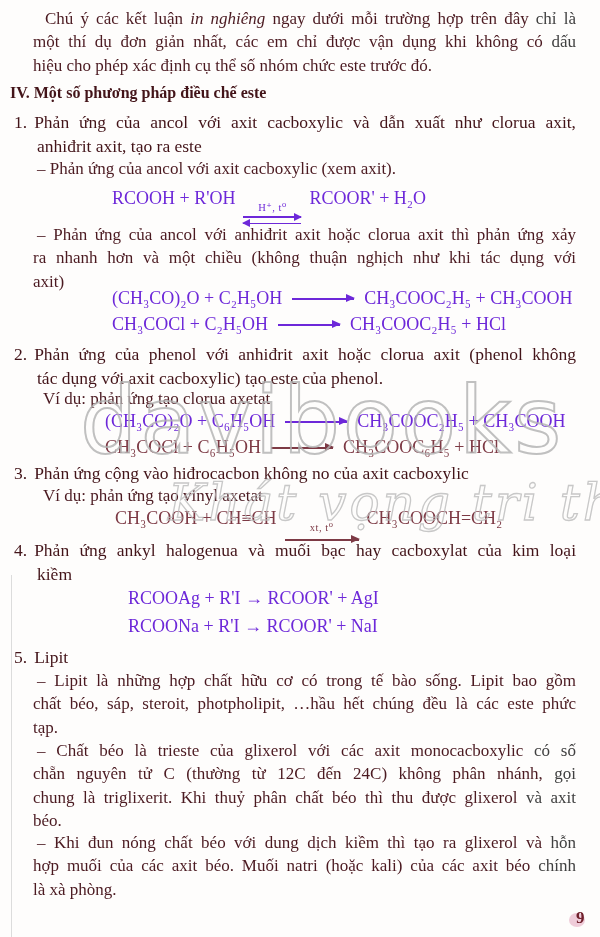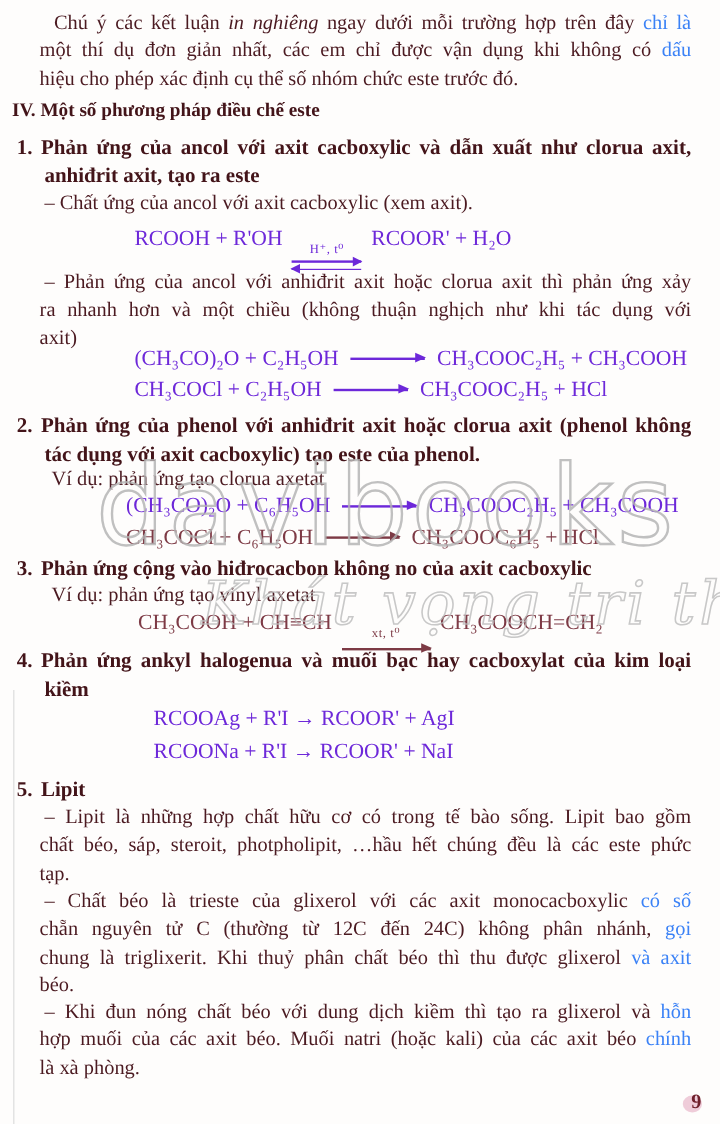--- a/index.html
+++ b/index.html
@@ -9,27 +9,27 @@
     font-family:"Liberation Serif","DejaVu Serif",serif;
     color:#4b1a21;
   }
   .block { position:absolute; }
   .para  { position:absolute; width:543px; left:33px; font-size:17px; }
   .line  { line-height:23.4px; white-space:nowrap; text-align:justify; text-align-last:justify; }
   .line.last { text-align:left; text-align-last:left; }
   .indent12 { padding-left:12px; }
   .indent4  { padding-left:4px; }
   .ital { font-style:italic; }
-  .red  { color:#3b82f6; }
+  .red  { color:#404040; }
   .h-section {
     position:absolute; left:10px; font-size:16px; font-weight:bold; color:#431419;
     white-space:nowrap;
   }
   .h-method {
-    position:absolute; left:14px; width:562px; font-size:17.5px; font-weight:bold; color:#431419;
+    position:absolute; left:14px; width:562px; font-size:17.5px; font-weight:normal; color:#431419;
   }
   .h-method .line { line-height:24px; }
   .h-method .num { margin-right:7px; }
   .h-method .cont { padding-left:23px; }
   .example { position:absolute; left:43px; font-size:17px; white-space:nowrap; }
   .eq { position:absolute; white-space:nowrap; font-size:18px; color:#6d28d9; }
   .eq.faded { color:#7d3a45; }
   
   .larr {
     display:inline-block; position:relative; width:62px; height:1.7px;
@@ -98,21 +98,21 @@
     <div class="line last">hiệu cho phép xác định cụ thể số nhóm chức este trước đó.</div>
   </div>
 
   <div class="h-section" style="top:84px">IV. Một số phương pháp điều chế este</div>
 
   <div class="h-method" style="top:110px">
     <div class="line"><span class="num">1.</span><span>Phản ứng của ancol với axit cacboxylic và dẫn xuất như clorua axit,</span></div>
     <div class="line last cont">anhiđrit axit, tạo ra este</div>
   </div>
 
-  <div class="block" style="left:37px;top:159px;font-size:17px;white-space:nowrap">– Chất ứng của ancol với axit cacboxylic (xem axit).</div>
+  <div class="block" style="left:37px;top:159px;font-size:17px;white-space:nowrap">– Phản ứng của ancol với axit cacboxylic (xem axit).</div>
 
   <div class="eq" style="left:112px;top:188px">
     <span>RCOOH + R'OH</span><span class="equil">
         <span class="arrlabel">H⁺, t⁰</span>
         <span class="arr arr-r"></span>
         <span class="arr arr-l"></span>
       </span><span>RCOOR' + H₂O</span>
   </div>
 
   <div class="para" style="top:223px">

